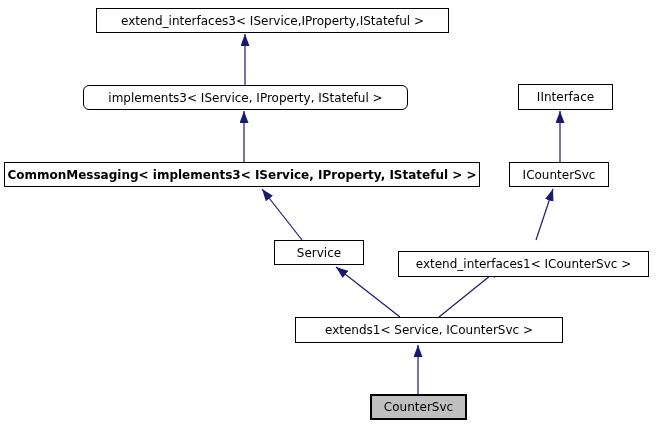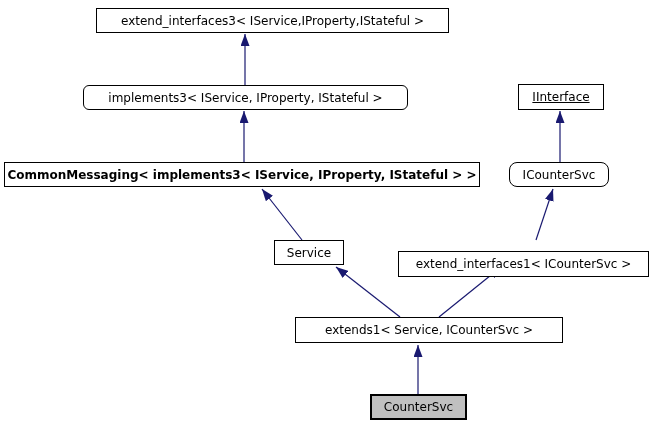--- a/index.html
+++ b/index.html
@@ -54,23 +54,23 @@
     fill: none;
   }
   #arrowhead path {
     fill: var(--arrow);
     stroke: none;
   }
   
   #n-extend_interfaces3 { left: 69px;  top: 8px;   width: 353px; height: 25px; margin-left: 27px; }
   #n-implements3        { left: 83px;  top: 85px;  width: 325px; height: 25px; border-radius: 6px; }
   #n-commonmessaging    { left: 4px;   top: 162px; width: 476px; height: 25px; font-weight: bold; }
-  #n-iinterface         { left: 518px; top: 84px;  width: 86px;  height: 26px; text-decoration: underline; }
-  #n-icountersvc        { left: 509px; top: 162px; width: 100px; height: 25px; border-radius: 8px; }
-  #n-service            { left: 274px; top: 240px; width: 70px;  height: 25px; }
+  #n-iinterface         { left: 518px; top: 84px;  width: 95px;  height: 26px; }
+  #n-icountersvc        { left: 509px; top: 162px; width: 100px; height: 25px; }
+  #n-service            { left: 274px; top: 240px; width: 90px;  height: 25px; }
   #n-extend_interfaces1 { left: 398px; top: 251px; width: 251px; height: 26px; }
   #n-extends1           { left: 295px; top: 317px; width: 268px; height: 26px; }
   #n-countersvc         { left: 370px; top: 394px; width: 97px;  height: 26px; }
 </style>
 </head>
 <body>
 
 <div class="canvas">
 
   <svg class="edges" width="661" height="427" viewBox="0 0 661 427">

